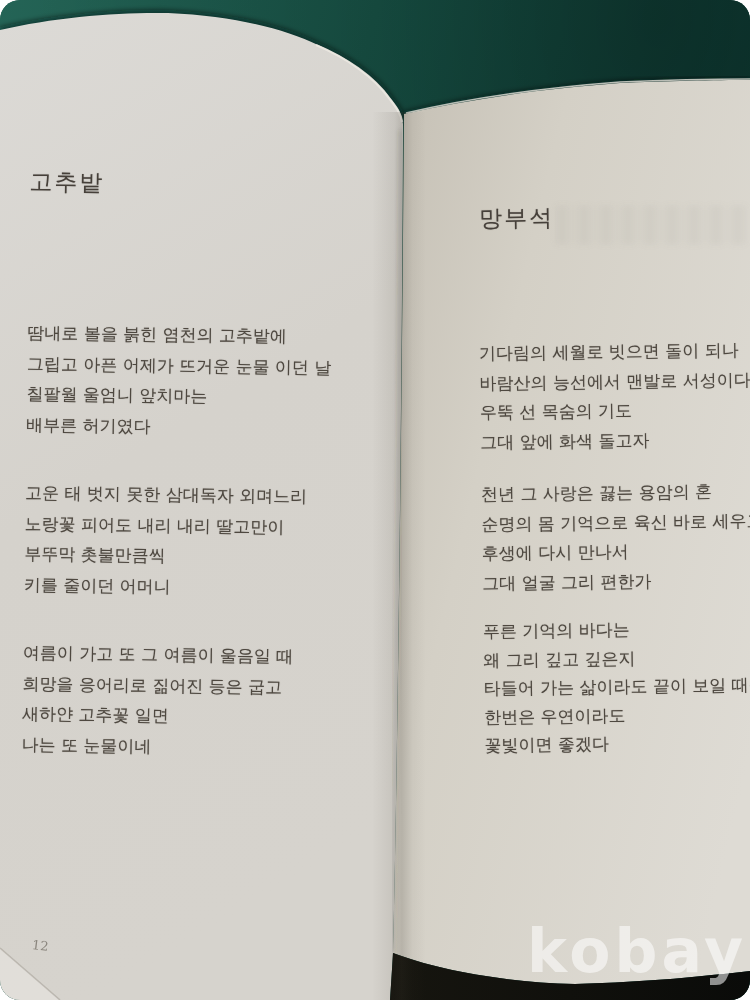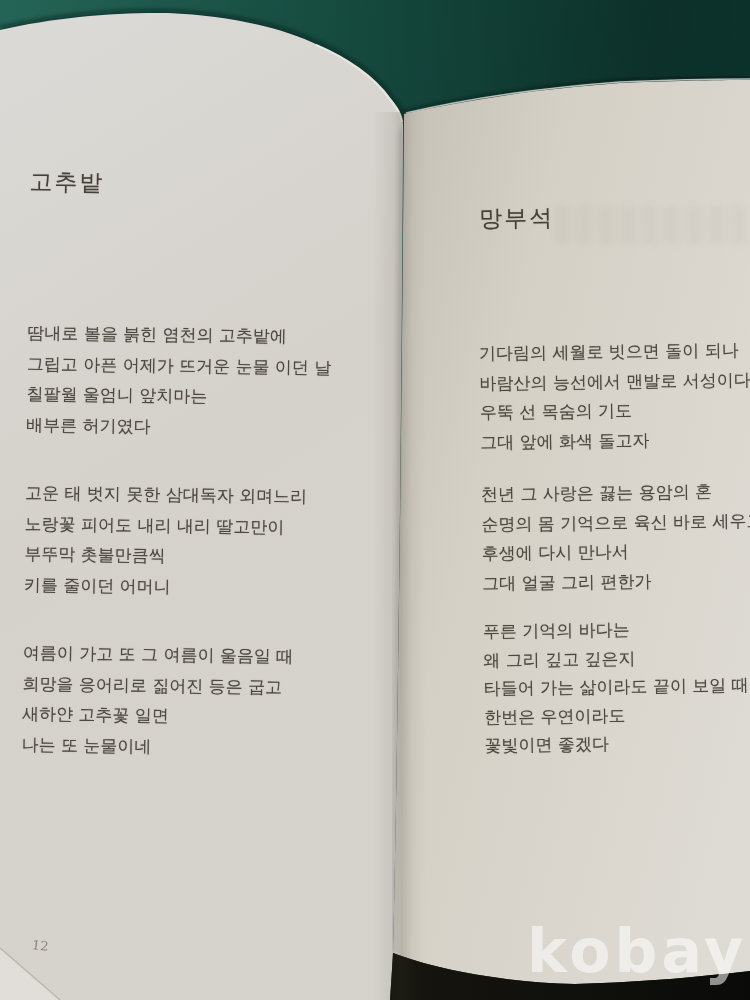--- a/index.html
+++ b/index.html
@@ -2,20 +2,21 @@
 <html><head>
 <meta charset="utf-8">
 <style>
   html,body{margin:0;padding:0;}
   .scene{
     position:relative;
     width:750px;height:1000px;
     overflow:hidden;
     background:linear-gradient(105deg,#236355 0%,#175044 45%,#0e3a33 100%);
     font-family:"DejaVu Serif", serif;
+    border-radius:20px;
   }
   .scene svg{position:absolute;left:0;top:0;}
   .page-text{position:absolute;z-index:5;color:#4e4840;}
   .left-text{transform:rotate(0.8deg);transform-origin:left top;}
   .right-text{transform:rotate(-0.8deg);transform-origin:left top;}
   .poem-title{
     position:absolute;
     font-size:23px;letter-spacing:2px;color:#46403a;
     white-space:nowrap;
     text-shadow:0 0 1px rgba(70,64,58,0.45);

